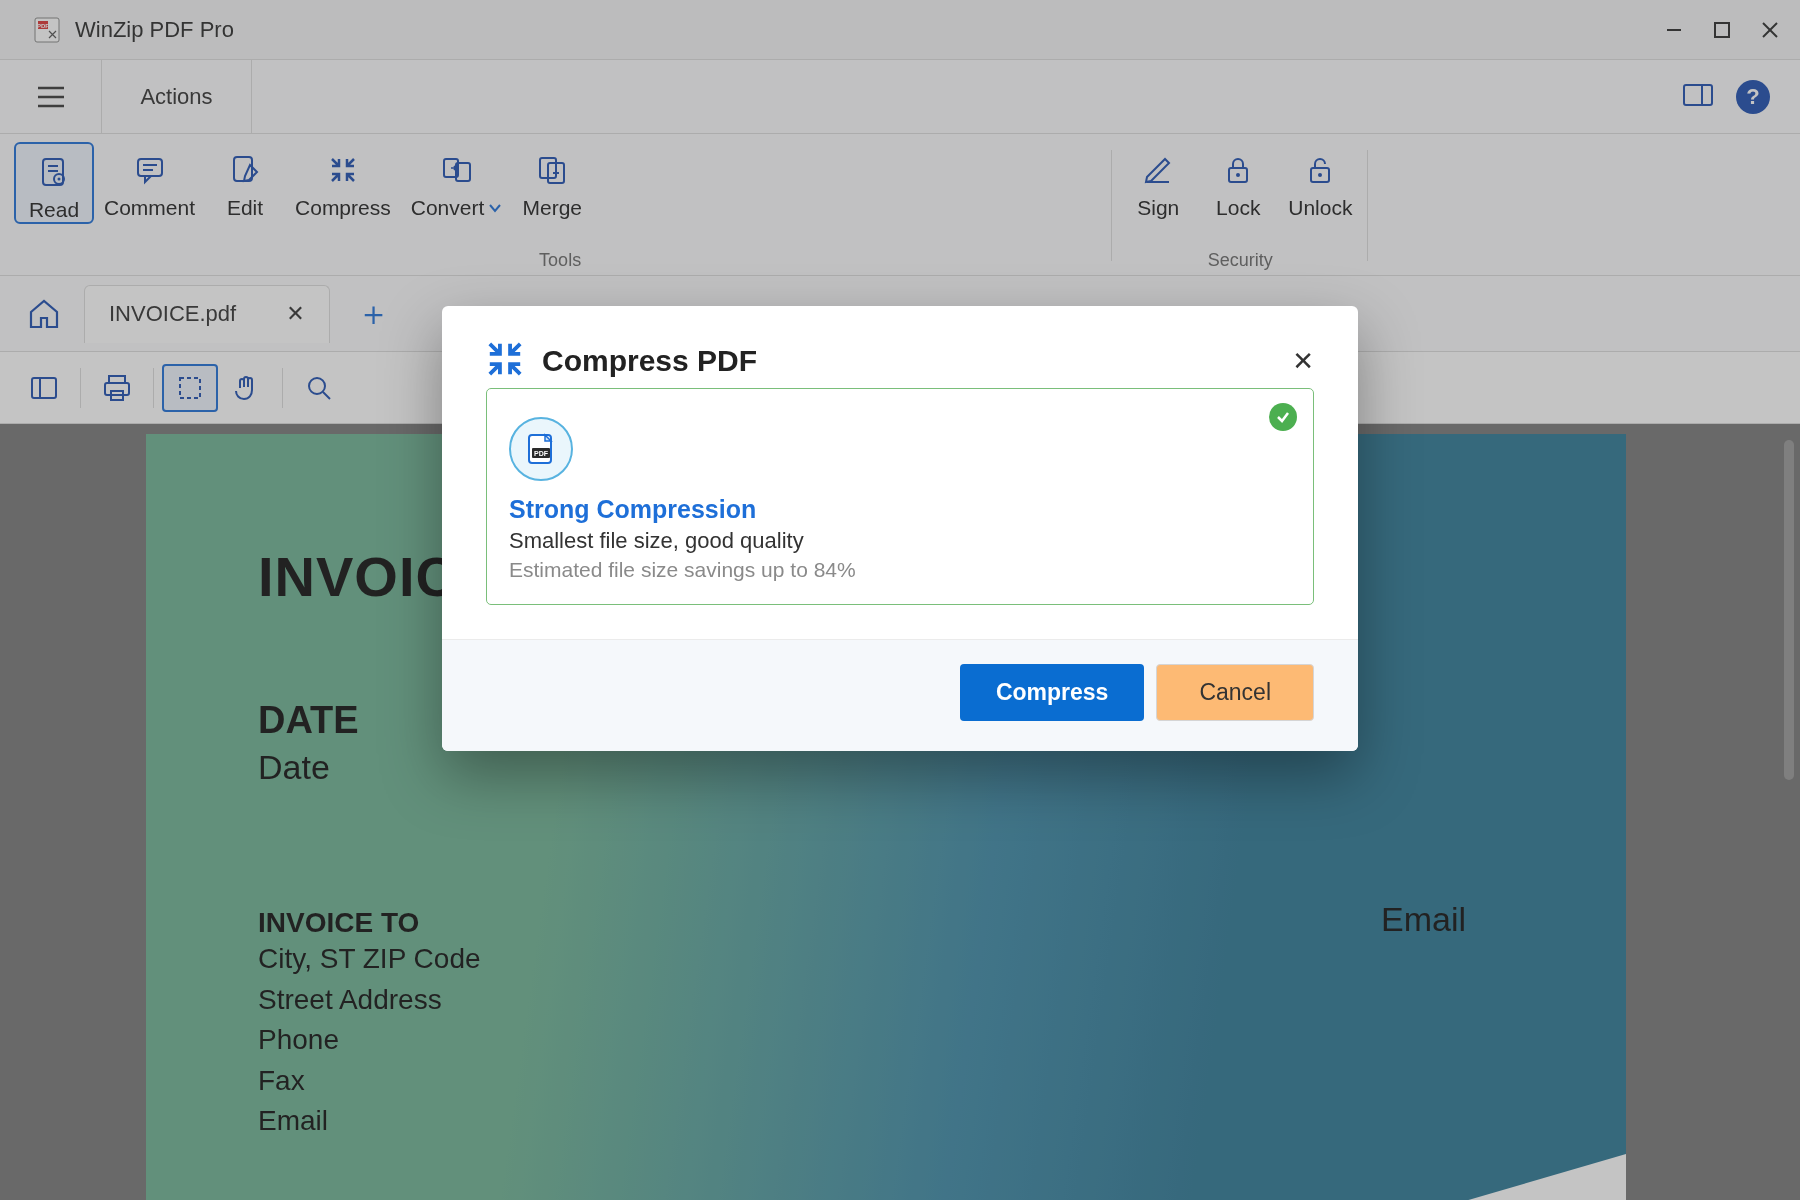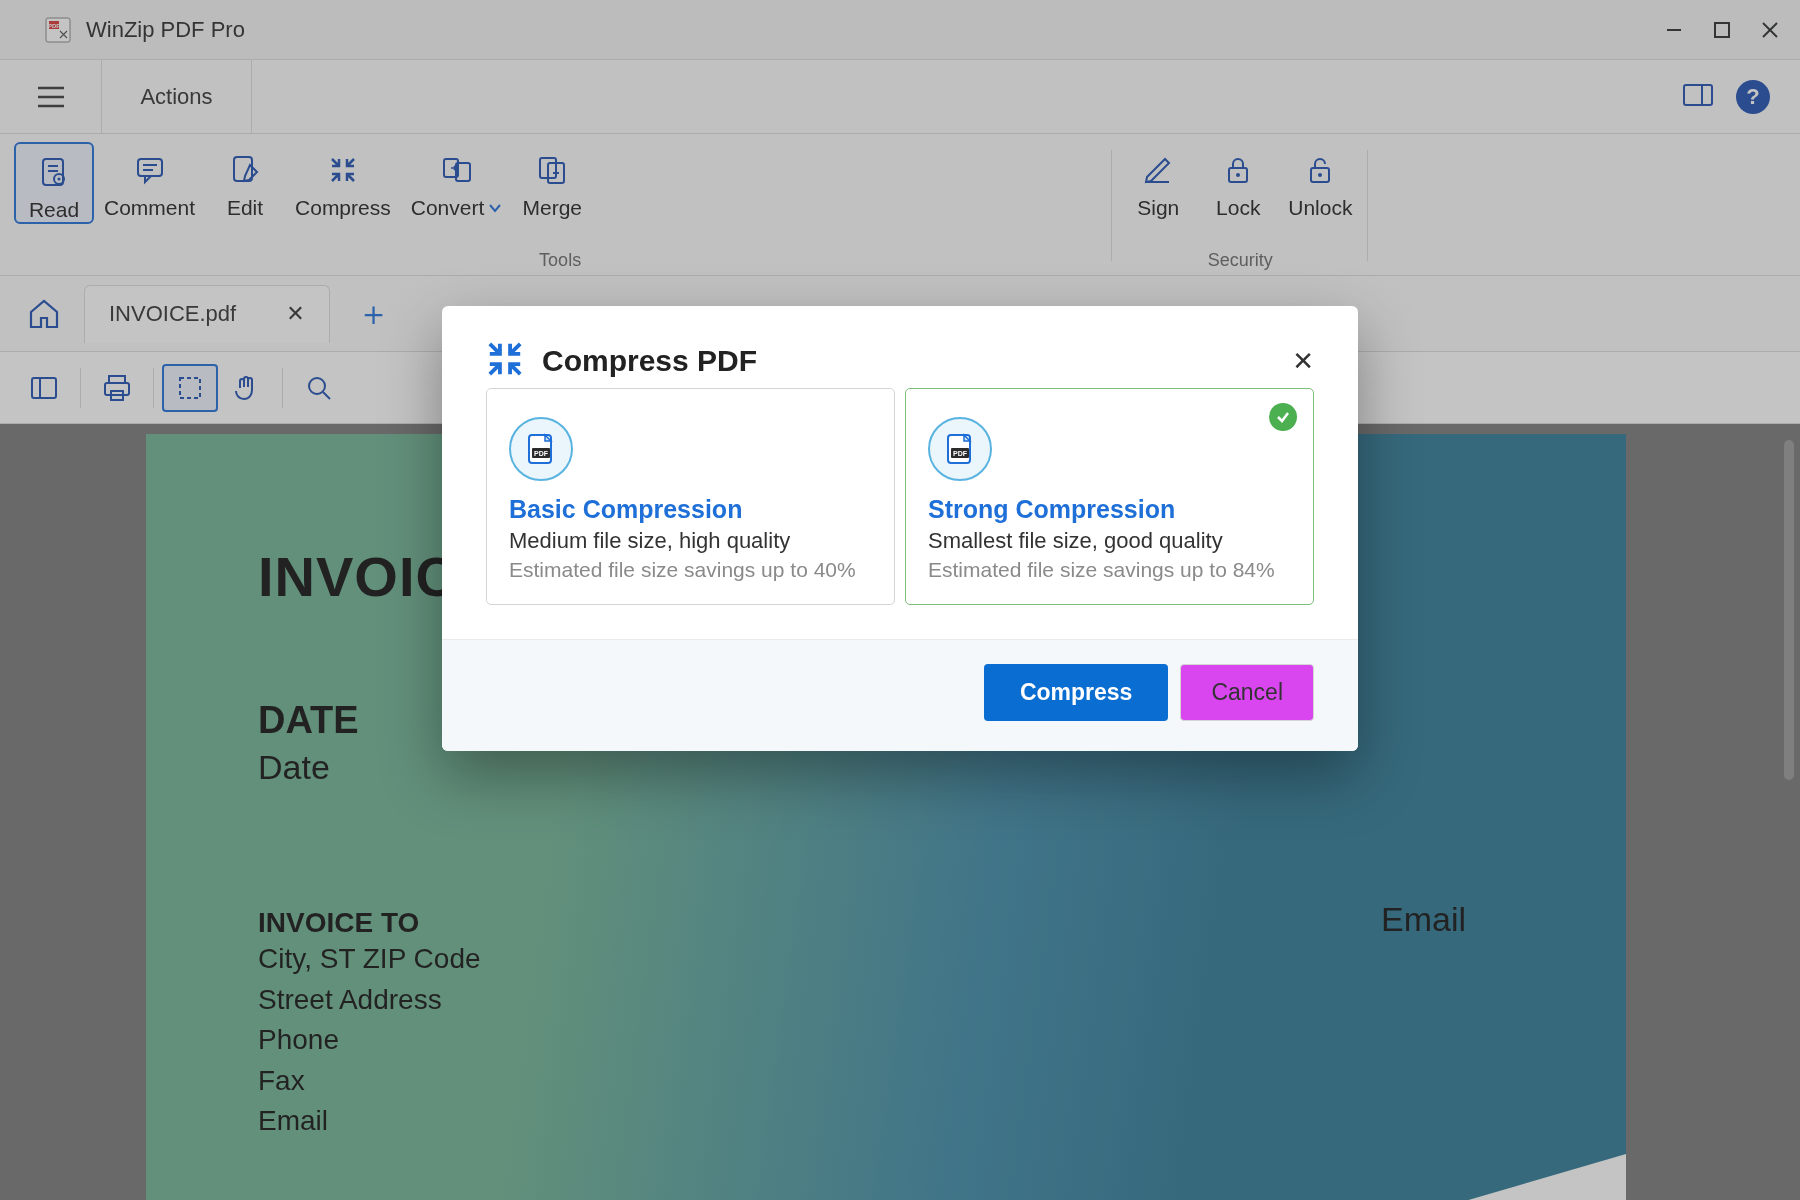--- a/index.html
+++ b/index.html
@@ -1,19 +1,19 @@
 <!DOCTYPE html>
 <html><head>
   <meta charset="utf-8">
   <style>
   * { box-sizing: border-box; margin: 0; padding: 0; font-family: 'Segoe UI', Tahoma, sans-serif; }
   body { width: 1800px; height: 1200px; overflow: hidden; background: #fff; position: relative; }
 
   
-  .titlebar { height: 60px; display: flex; align-items: center; padding: 0 16px 0 44px; background: #f3f4f5; border-bottom: 1px solid #dcdcdc; }
+  .titlebar { height: 60px; display: flex; align-items: center; padding: 0 16px 0 33px; background: #f3f4f5; border-bottom: 1px solid #dcdcdc; }
   .app-icon { width: 28px; height: 28px; display:flex; align-items:center; justify-content:center; margin-right: 14px; }
   .app-icon svg { display:block; }
   .app-title { font-size: 22px; color: #2b2b2b; font-weight: 400; }
   .titlebar-right { margin-left: auto; display: flex; gap: 20px; }
   .win-btn { width: 28px; height: 28px; display: flex; align-items: center; justify-content: center; color: #2b2b2b; }
   .win-btn svg { display: block; }
 
   
   .menubar { height: 74px; display: flex; align-items: stretch; border-bottom: 1px solid #dcdcdc; background:#fbfbfc; }
   .hamburger-wrap { width: 102px; display: flex; align-items: center; justify-content: center; border-right: 1px solid #dcdcdc; }
@@ -77,21 +77,21 @@
   .opt{ flex:1; border:1.5px solid #d5d5d5; border-radius:5px; padding:28px 22px 22px; position:relative; }
   .opt.selected{ border-color:#7abf7a; }
   .opt .pdf-ico-wrap{ width:64px; height:64px; border:2px solid #58b3e0; border-radius:50%; display:flex; align-items:center; justify-content:center; background:#eaf6fc; margin-bottom:14px; }
   .opt .pdf-ico-wrap svg{display:block;}
   .check-badge{ position:absolute; right:16px; top:14px; width:28px; height:28px; border-radius:50%; background:#4caf50; display:flex; align-items:center; justify-content:center; color:#fff; }
   .opt-title{ color:#1e6fd8; font-size:25px; font-weight:600; margin-bottom:4px; }
   .opt-desc{ color:#333; font-size:22px; margin-bottom:4px; }
   .opt-est{ color:#8a8a8a; font-size:21px; }
   .modal-foot{ display:flex; justify-content:flex-end; gap:12px; padding:24px 44px 30px; background:#f5f8fb; border-top:1px solid #ebebeb; }
   .btn-primary{ background:#0a6dd1; color:#fff; border:none; border-radius:4px; padding:14px 36px; font-size:23px; font-weight:600; }
-  .btn-secondary{ background:#d946ef; color:#333; border:1px solid #d5d5d5; border-radius:4px; padding:14px 30px; font-size:23px; }
+  .btn-secondary{ background:#fdba74; color:#333; border:1px solid #d5d5d5; border-radius:4px; padding:14px 42px; font-size:23px; }
   </style>
 </head>
 <body>
 
 <div class="titlebar">
   <span class="app-icon">
     <svg width="26" height="26" viewBox="0 0 26 26">
         <rect x="1" y="1" width="24" height="24" rx="2" fill="#fff" stroke="#888"></rect>
         <rect x="4" y="4" width="10" height="8" fill="#d33"></rect>
         <text x="9" y="10.5" font-size="6" fill="#fff" text-anchor="middle" font-weight="700">PDF</text>
@@ -326,47 +326,34 @@
     <span class="compress-ico"><svg width="38" height="38" viewBox="0 0 30 30" stroke="#1e6fd8" stroke-width="3" fill="none">
           <path d="M3 3 L11 11 M11 3 L11 11 L3 11"></path>
           <path d="M27 3 L19 11 M19 3 L19 11 L27 11"></path>
           <path d="M3 27 L11 19 M3 19 L11 19 L11 27"></path>
           <path d="M27 27 L19 19 M27 19 L19 19 L19 27"></path>
         </svg></span>
     <span class="modal-title">Compress PDF</span>
     <span class="modal-close">✕</span>
   </div>
   <div class="options">
-    <div class="opt">
+    <div class="opt selected">
+      <span class="check-badge">
+          <svg width="16" height="16" viewBox="0 0 16 16">
+            <path d="M3 8 L7 12 L13 4" fill="none" stroke="#fff" stroke-width="2.5"></path>
+          </svg>
+        </span>
       <div class="pdf-ico-wrap">
           <svg width="34" height="34" viewBox="0 0 34 34">
             <rect x="5" y="3" width="22" height="28" rx="3" fill="#fff" stroke="#1e6fd8" stroke-width="2"></rect>
             <path d="M21 3 L27 9 L21 9 Z" fill="#cfe6f7" stroke="#1e6fd8" stroke-width="1.5"></path>
             <rect x="8" y="16" width="18" height="10" rx="1" fill="#2b2b2b"></rect>
             <text x="17" y="24" font-size="7" fill="#fff" text-anchor="middle" font-weight="700">PDF</text>
           </svg>
         </div>
-      <div class="opt-title">Basic Compression</div>
-      <div class="opt-desc">Medium file size, high quality</div>
-      <div class="opt-est">Estimated file size savings up to 40%</div>
-    </div>
-    <div class="opt selected">
-      <span class="check-badge">
-          <svg width="16" height="16" viewBox="0 0 16 16">
-            <path d="M3 8 L7 12 L13 4" fill="none" stroke="#fff" stroke-width="2.5"></path>
-          </svg>
-        </span>
-      <div class="pdf-ico-wrap">
-          <svg width="34" height="34" viewBox="0 0 34 34">
-            <rect x="5" y="3" width="22" height="28" rx="3" fill="#fff" stroke="#1e6fd8" stroke-width="2"></rect>
-            <path d="M21 3 L27 9 L21 9 Z" fill="#cfe6f7" stroke="#1e6fd8" stroke-width="1.5"></path>
-            <rect x="8" y="16" width="18" height="10" rx="1" fill="#2b2b2b"></rect>
-            <text x="17" y="24" font-size="7" fill="#fff" text-anchor="middle" font-weight="700">PDF</text>
-          </svg>
-        </div>
       <div class="opt-title">Strong Compression</div>
       <div class="opt-desc">Smallest file size, good quality</div>
       <div class="opt-est">Estimated file size savings up to 84%</div>
     </div>
   </div>
   <div class="modal-foot">
     <button class="btn-primary">Compress</button>
     <button class="btn-secondary">Cancel</button>
   </div>
 </div>

